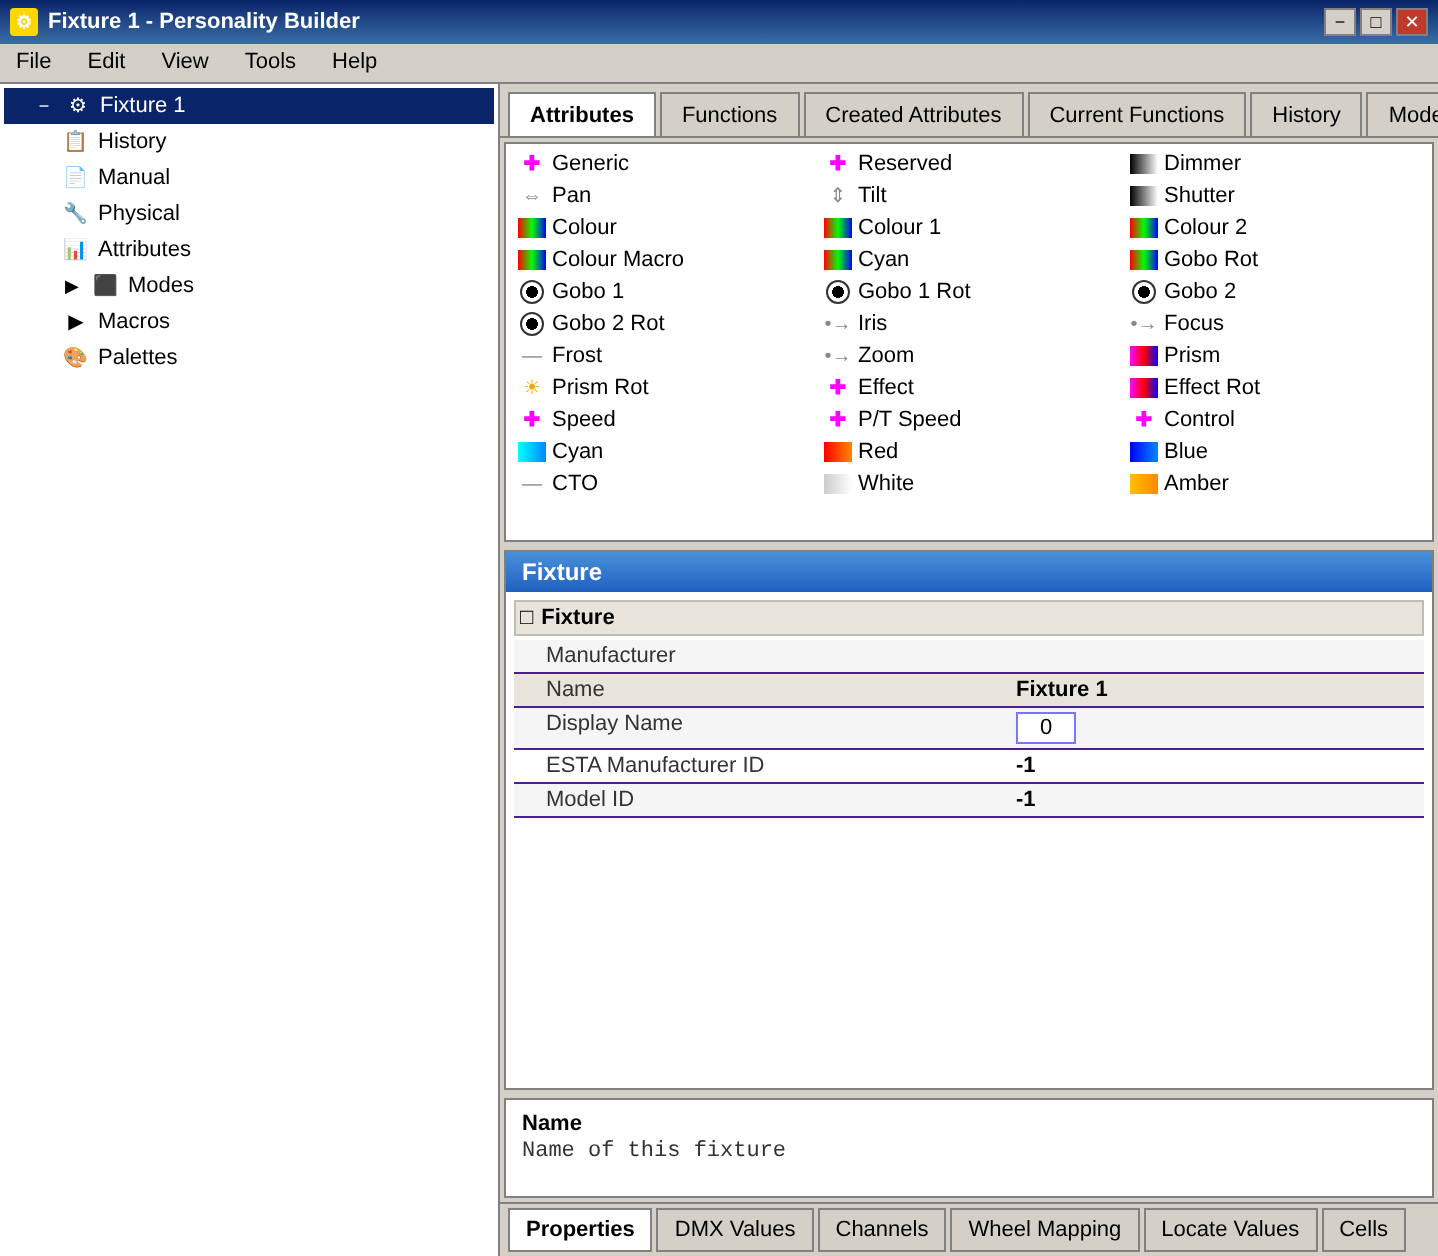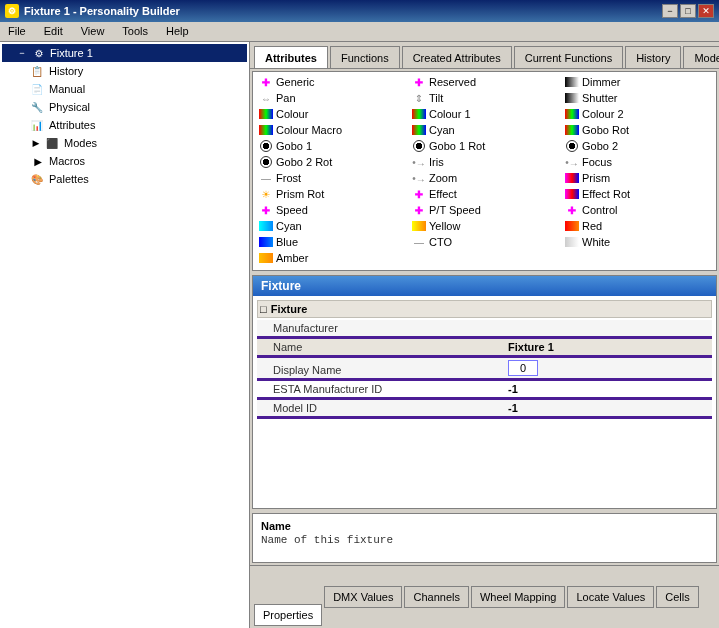--- a/index.html
+++ b/index.html
@@ -92,21 +92,21 @@
     .properties-header {
       background: linear-gradient(to bottom, #4a90d9, #2060c0);
       color: white; padding: 3px 8px; font-size: 12px; font-weight: bold; flex-shrink: 0;
     }
     .properties-content { flex: 1; overflow-y: auto; padding: 4px; }
     .prop-section-header {
       display: flex; align-items: center; gap: 4px; padding: 2px 2px;
       font-weight: bold; background: #e8e4dc; border: 1px solid #c0bdb4; margin-bottom: 2px;
     }
     .prop-row {
-      display: flex; align-items: flex-end; padding: 2px 4px; border-bottom: 3px solid #4c1d95;
+      display: flex; align-items: flex-start; padding: 2px 4px; border-bottom: 1px solid #4c1d95;
     }
     .prop-row:nth-child(even) { background: #f5f5f5; }
     .prop-label { flex: 1; color: #333; padding-left: 12px; }
     .prop-value { width: 200px; font-weight: bold; }
     .prop-value-input {
       width: 30px; height: 16px; border: 1px solid #7777ff; background: white;
       font-size: 11px; text-align: center;
     }
 
     
@@ -120,21 +120,21 @@
     
     .bottom-tabs {
       display: flex; align-items: center; padding: 2px 4px; background: #d4d0c8;
       border-top: 1px solid #808080; gap: 2px; flex-shrink: 0;
     }
     .bottom-tab {
       padding: 2px 8px; border: 1px solid #808080;
       background: #d4d0c8; cursor: pointer; font-size: 11px; height: 22px;
       display: flex; align-items: center;
     }
-    .bottom-tab.active { background: white; font-weight: normal; margin-top: 36px; }
+    .bottom-tab.active { background: white; font-weight: bold; }
   </style>
 </head>
 <body>
 
 <div class="title-bar">
   <div class="title-bar-left">
     <div class="title-bar-icon">⚙</div>
     <span>Fixture 1 - Personality Builder</span>
   </div>
   <div class="title-bar-buttons">
@@ -351,26 +351,20 @@
           <span class="attr-icon" style="color:#ff00ff;font-weight:bold;">✚</span>
           <span>Control</span>
         </div>
 
         <div class="attr-item">
           <span class="attr-icon">
               <span class="color-bar" style="background:linear-gradient(to right,#00ffff,#0088ff);"></span>
             </span>
           <span>Cyan</span>
         </div>
-        <div class="attr-item">
-          <span class="attr-icon">
-              <span class="color-bar" style="background:linear-gradient(to right,#ffff00,#ff8800);"></span>
-            </span>
-          <span>Yellow</span>
-        </div>
 
         <div class="attr-item">
           <span class="attr-icon">
               <span class="color-bar" style="background:linear-gradient(to right,#ff0000,#ff8800);"></span>
             </span>
           <span>Red</span>
         </div>
         <div class="attr-item">
           <span class="attr-icon">
               <span class="color-bar" style="background:linear-gradient(to right,#0000ff,#0088ff);"></span>

